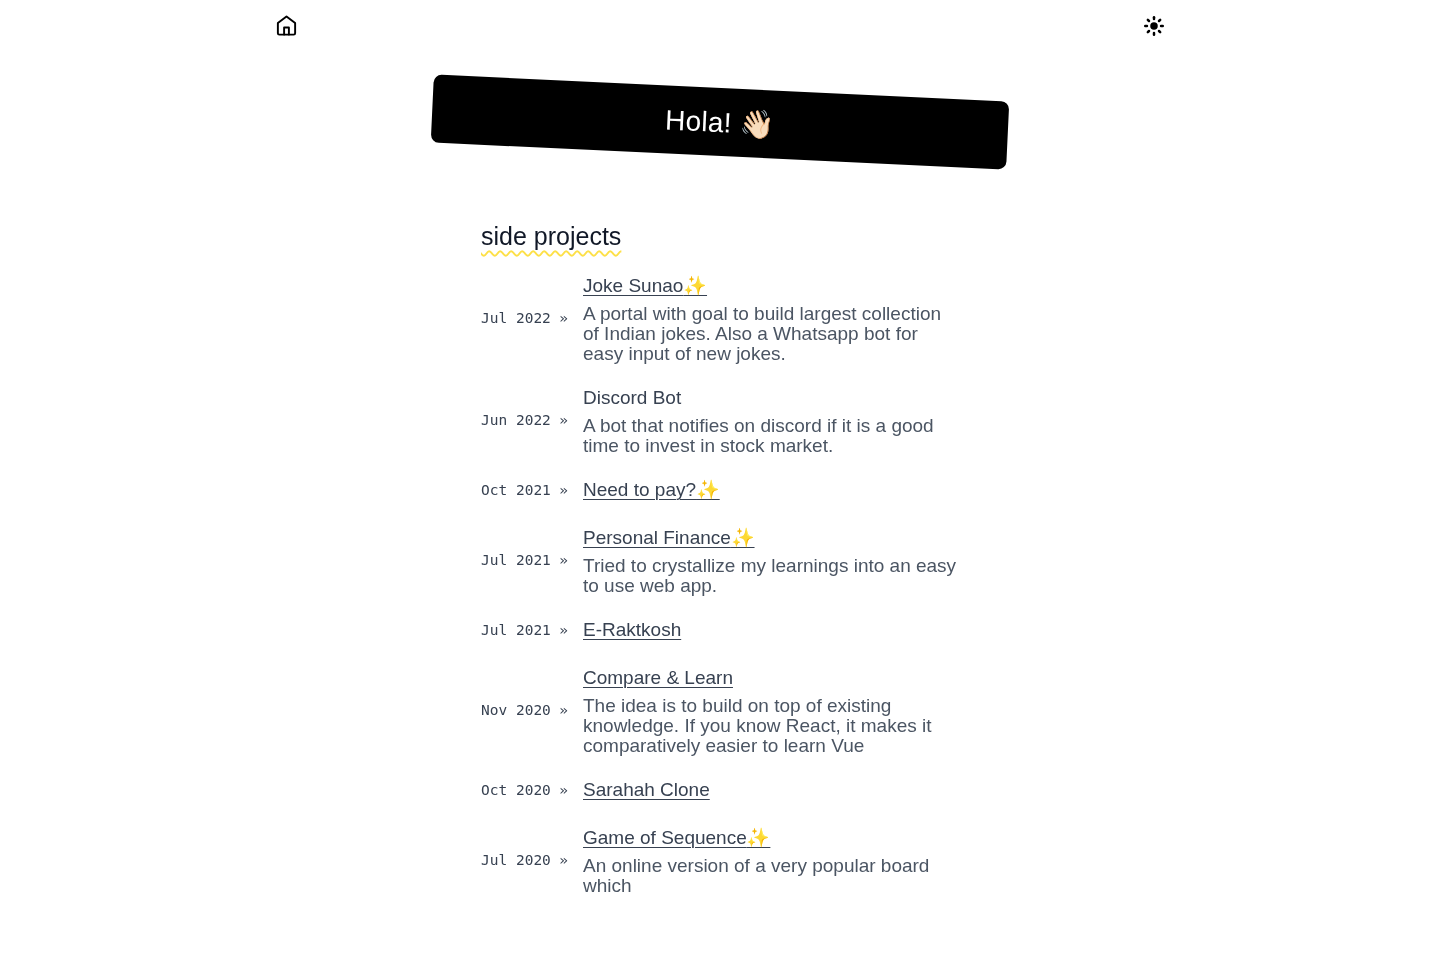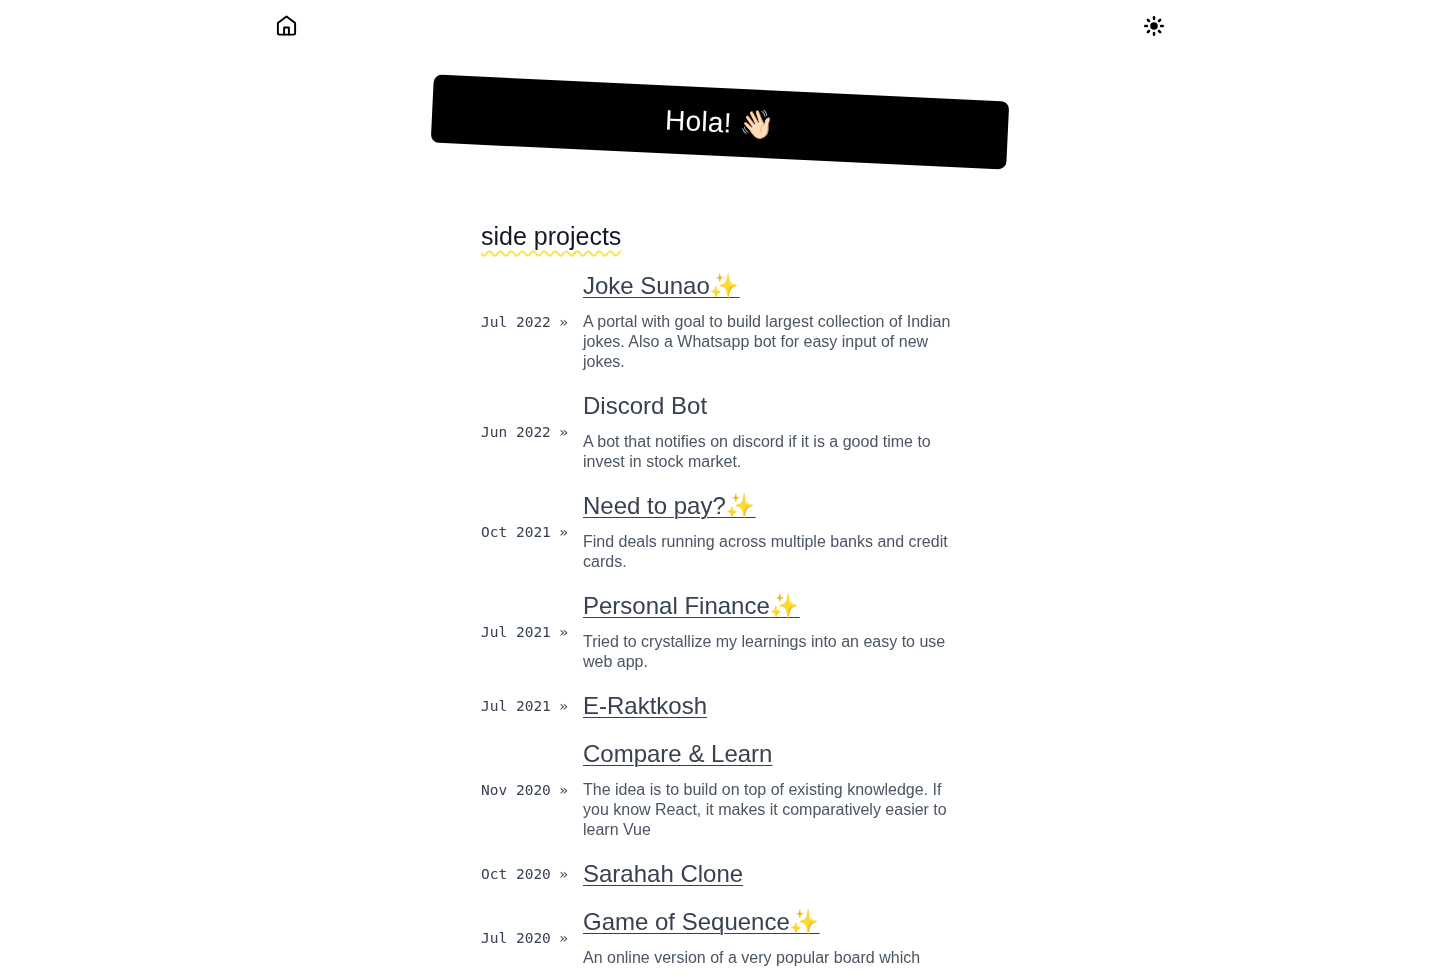--- a/index.html
+++ b/index.html
@@ -94,37 +94,37 @@
     font-family: "DejaVu Sans Mono", "Liberation Mono", monospace;
     font-size: 14.5px;
     color: #374151;
   }
   .content-col {
     flex: 1 1 auto;
     min-width: 0;
   }
   .project-title {
     display: inline-block;
-    font-size: 24px;
+    font-size: 19px;
     line-height: 28px;
     font-weight: 500;
     color: #374151;
     text-decoration: none;
   }
   a.project-title {
     text-decoration: underline;
     text-underline-offset: 3px;
     text-decoration-thickness: 1px;
     cursor: pointer;
   }
   .project-desc {
-    font-size: 16px;
+    font-size: 19px;
     line-height: 20px;
     color: #4b5563;
-    margin-top: 12px;
+    margin-top: 4px;
   }
   .emoji { text-decoration: none; }
 </style>
 </head>
 <body>
 
 <header class="site-header">
   <button class="icon-btn" aria-label="Home">
     <span style="display:inline-flex;">
       <svg width="23" height="23" viewBox="0 0 24 24" fill="none" stroke="#000000" stroke-width="2" stroke-linecap="round" stroke-linejoin="round">
@@ -181,21 +181,20 @@
     </div>
   </div>
 
   <div class="project-row">
     <div class="date-col">
       <span class="date-text">Oct 2021</span>
       <span class="chevrons">»</span>
     </div>
     <div class="content-col">
       <a class="project-title" href="#">Need to pay?<span class="emoji">✨</span></a>
-      <p class="project-desc">Find deals running across multiple banks and credit cards.</p>
     </div>
   </div>
 
   <div class="project-row">
     <div class="date-col">
       <span class="date-text">Jul 2021</span>
       <span class="chevrons">»</span>
     </div>
     <div class="content-col">
       <a class="project-title" href="#">Personal Finance<span class="emoji">✨</span></a>

